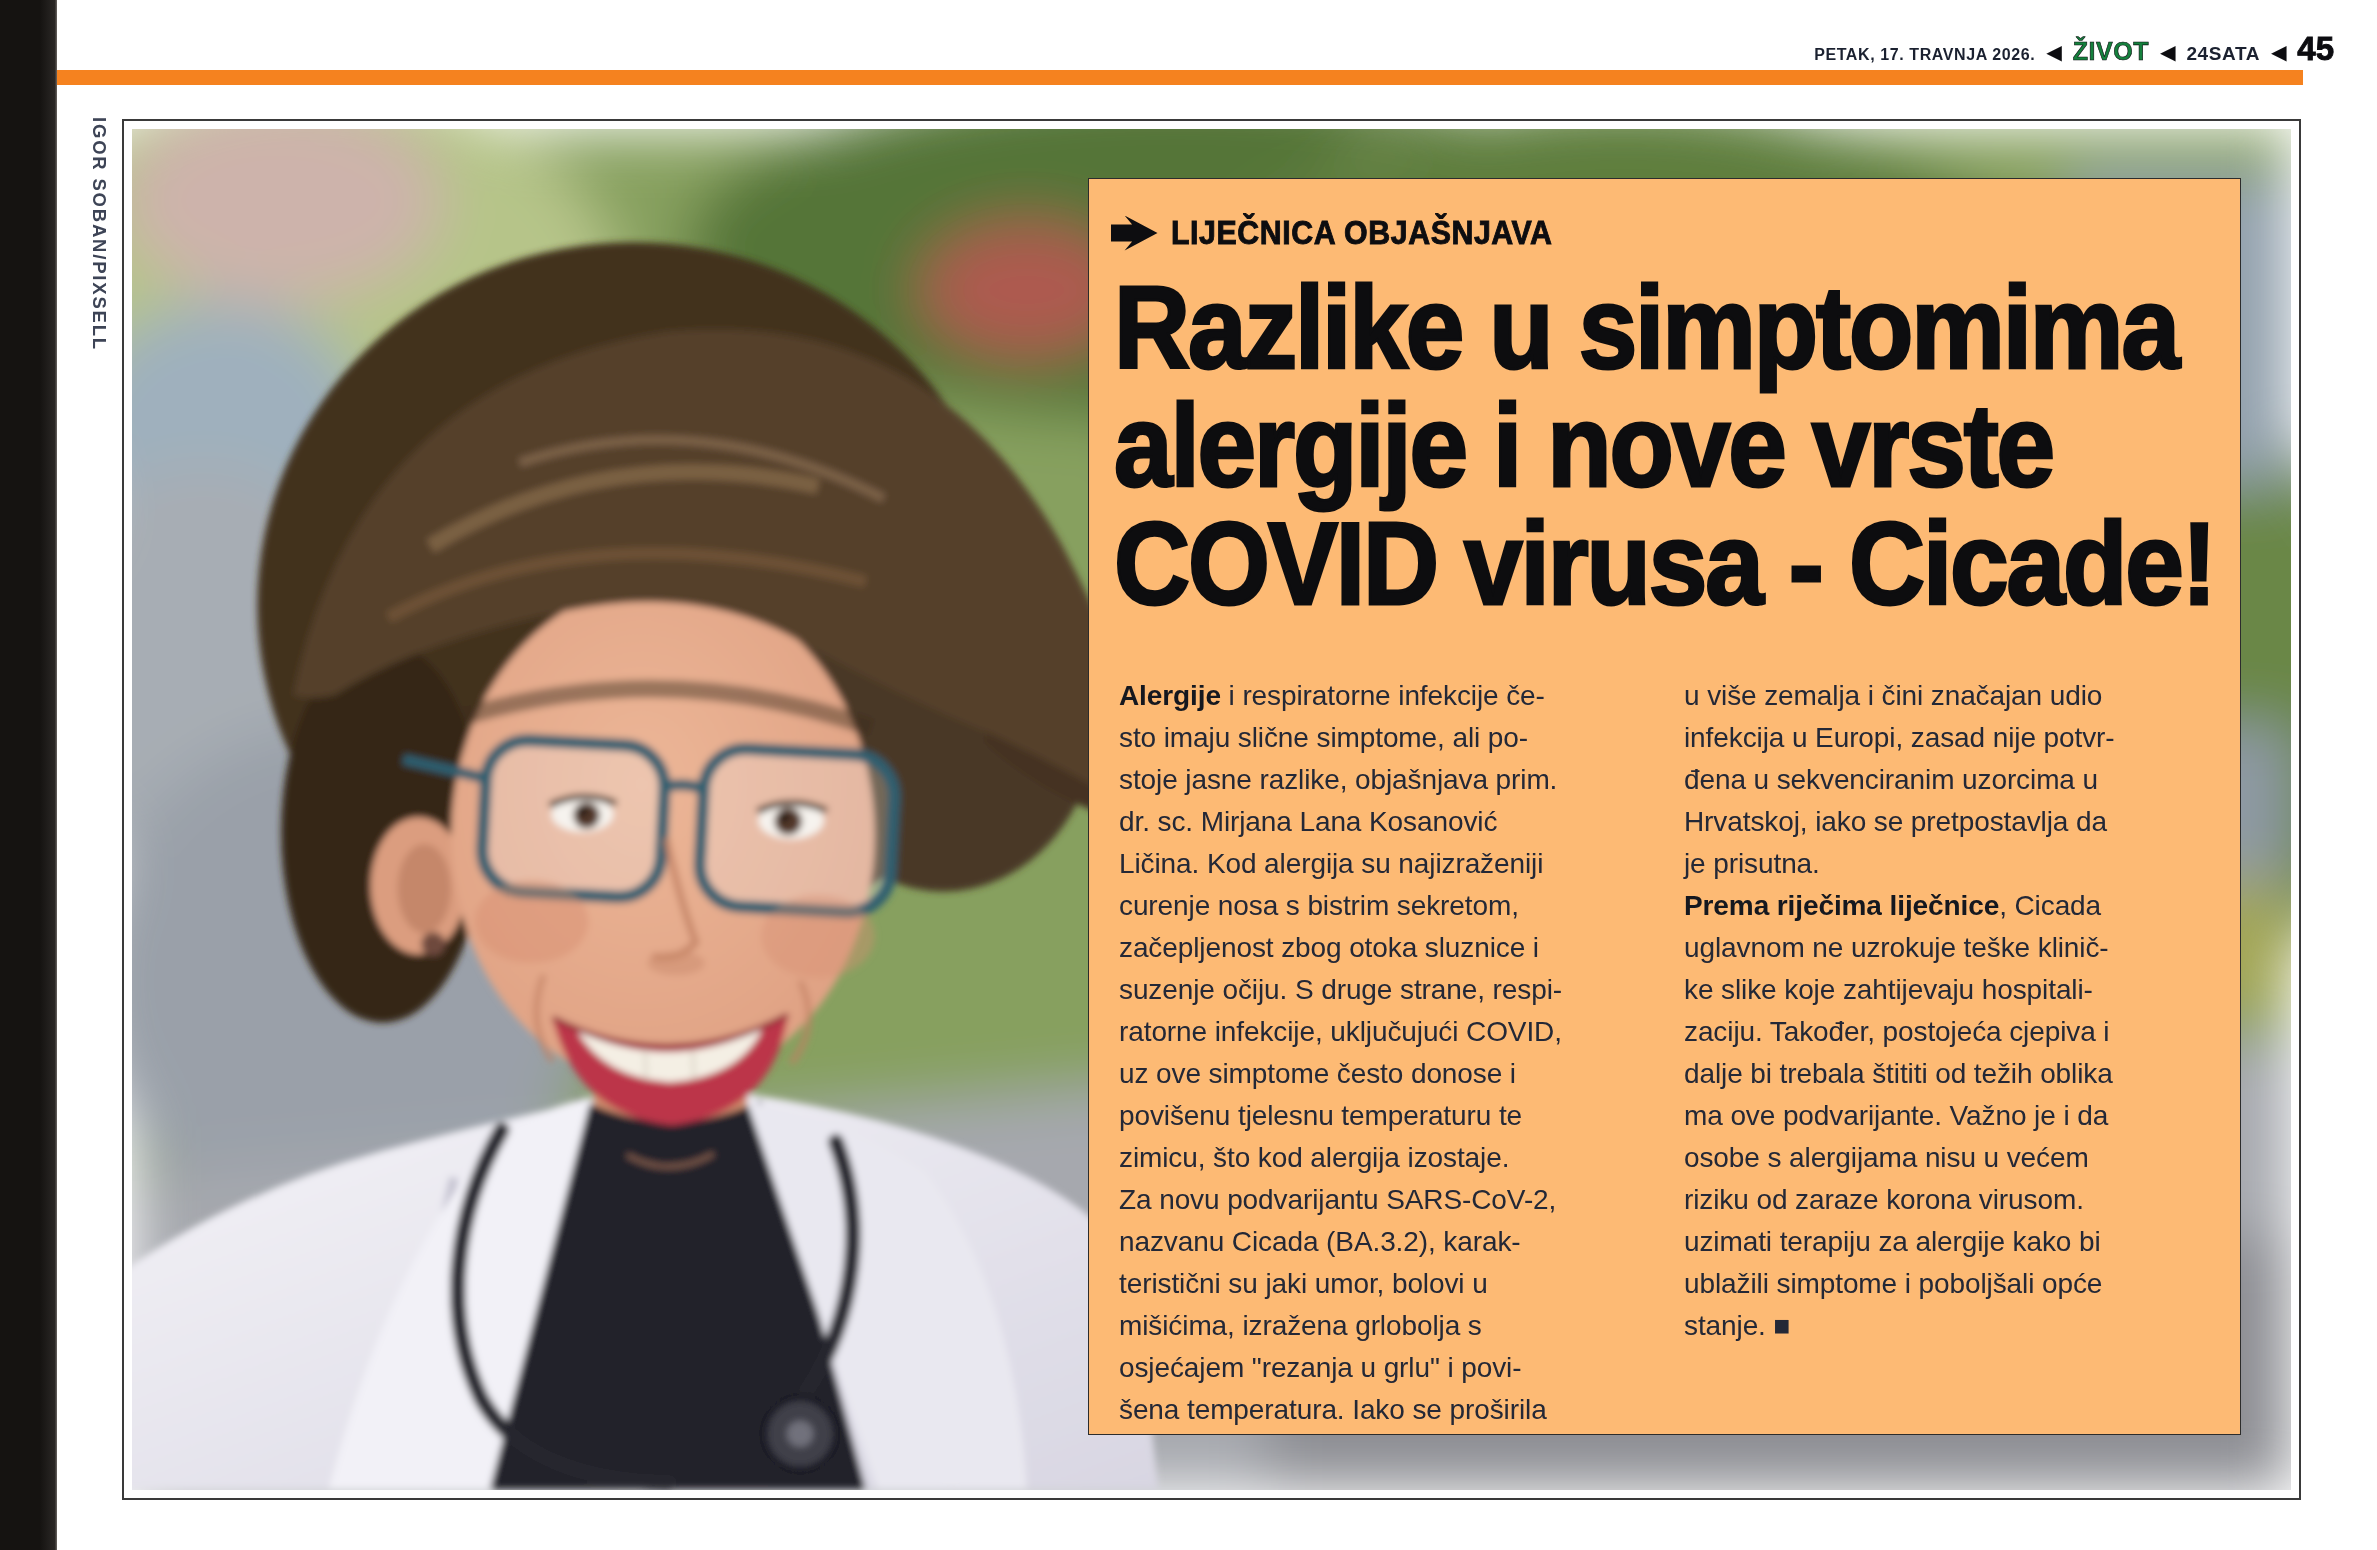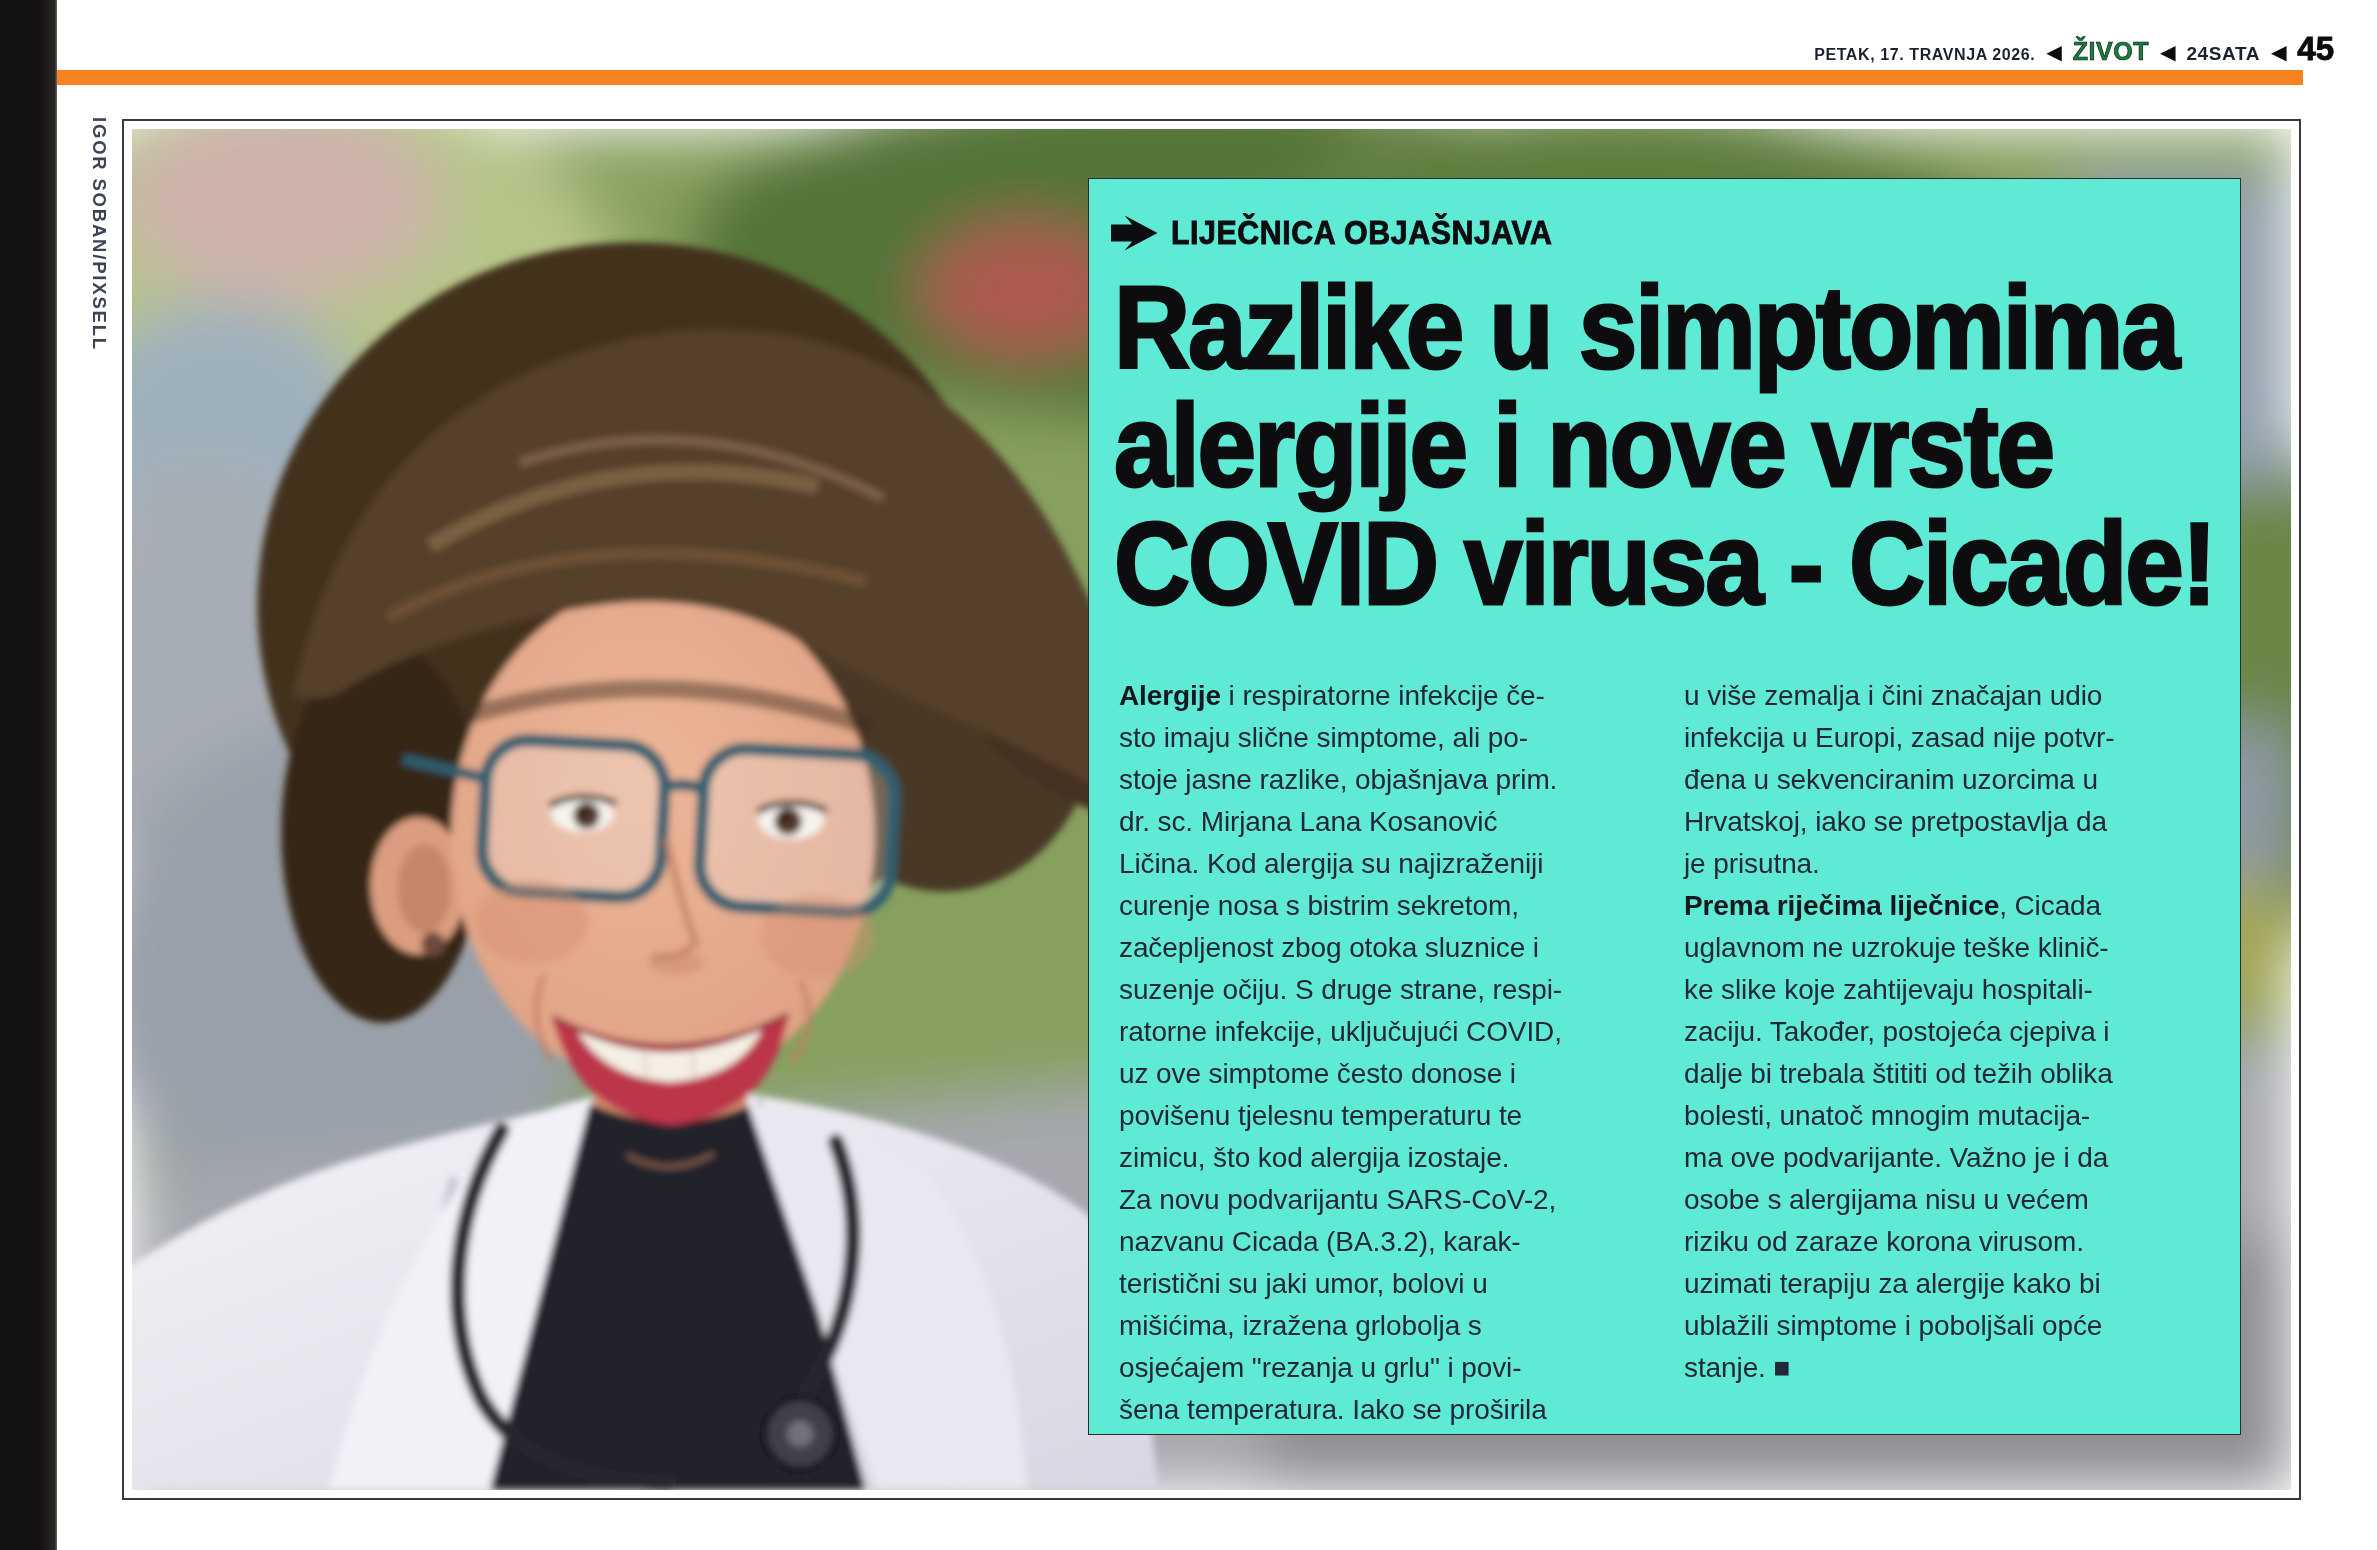--- a/index.html
+++ b/index.html
@@ -27,21 +27,21 @@
     writing-mode:vertical-rl;font-size:18.5px;font-weight:700;letter-spacing:1.8px;
     color:#3d4456;white-space:nowrap;}
 
   
   .photo-frame{position:absolute;left:122px;top:119px;width:2179px;height:1381px;
     box-sizing:border-box;border:2.4px solid #3a3a3a;background:#fff;padding:8.4px;}
   .photo-frame svg{display:block;width:100%;height:100%;}
 
   
   .article-box{position:absolute;left:1088px;top:178px;width:1153px;height:1257px;
-    box-sizing:border-box;background:#5eead4;border:1.8px solid #2c2c2c;}
+    box-sizing:border-box;background:#fdba74;border:1.8px solid #2c2c2c;}
 
   .kicker-row{position:absolute;left:21.5px;top:35px;display:flex;align-items:center;gap:13px;}
   .kicker-arrow{width:47px;height:35px;background:#0d0d10;
     clip-path:polygon(0 26%,46% 26%,30% 0,100% 50%,30% 100%,46% 74%,0 74%);}
   .kicker-text{display:inline-block;font-size:33px;font-weight:800;color:#0d0d10;
     letter-spacing:0.6px;transform:scaleX(.92);transform-origin:0 50%;
     -webkit-text-stroke:0.9px #0d0d10;white-space:nowrap;}
 
   .headline{position:absolute;left:25px;top:90px;margin:0;color:#0d0d0f;
     font-size:117px;line-height:118px;font-weight:900;letter-spacing:-0.02em;}
@@ -219,21 +219,20 @@
           <div class="bl">u više zemalja i čini značajan udio</div>
           <div class="bl">infekcija u Europi, zasad nije potvr-</div>
           <div class="bl">đena u sekvenciranim uzorcima u</div>
           <div class="bl">Hrvatskoj, iako se pretpostavlja da</div>
           <div class="bl">je prisutna.</div>
           <div class="bl"><strong>Prema riječima liječnice</strong>, Cicada</div>
           <div class="bl">uglavnom ne uzrokuje teške klinič-</div>
           <div class="bl">ke slike koje zahtijevaju hospitali-</div>
           <div class="bl">zaciju. Također, postojeća cjepiva i</div>
           <div class="bl">dalje bi trebala štititi od težih oblika</div>
-          <div class="bl">bolesti, unatoč mnogim mutacija-</div>
           <div class="bl">ma ove podvarijante. Važno je i da</div>
           <div class="bl">osobe s alergijama nisu u većem</div>
           <div class="bl">riziku od zaraze korona virusom.</div>
           <div class="bl">uzimati terapiju za alergije kako bi</div>
           <div class="bl">ublažili simptome i poboljšali opće</div>
           <div class="bl">stanje. ■</div>
         </div>
     </div>
   </section>
 

